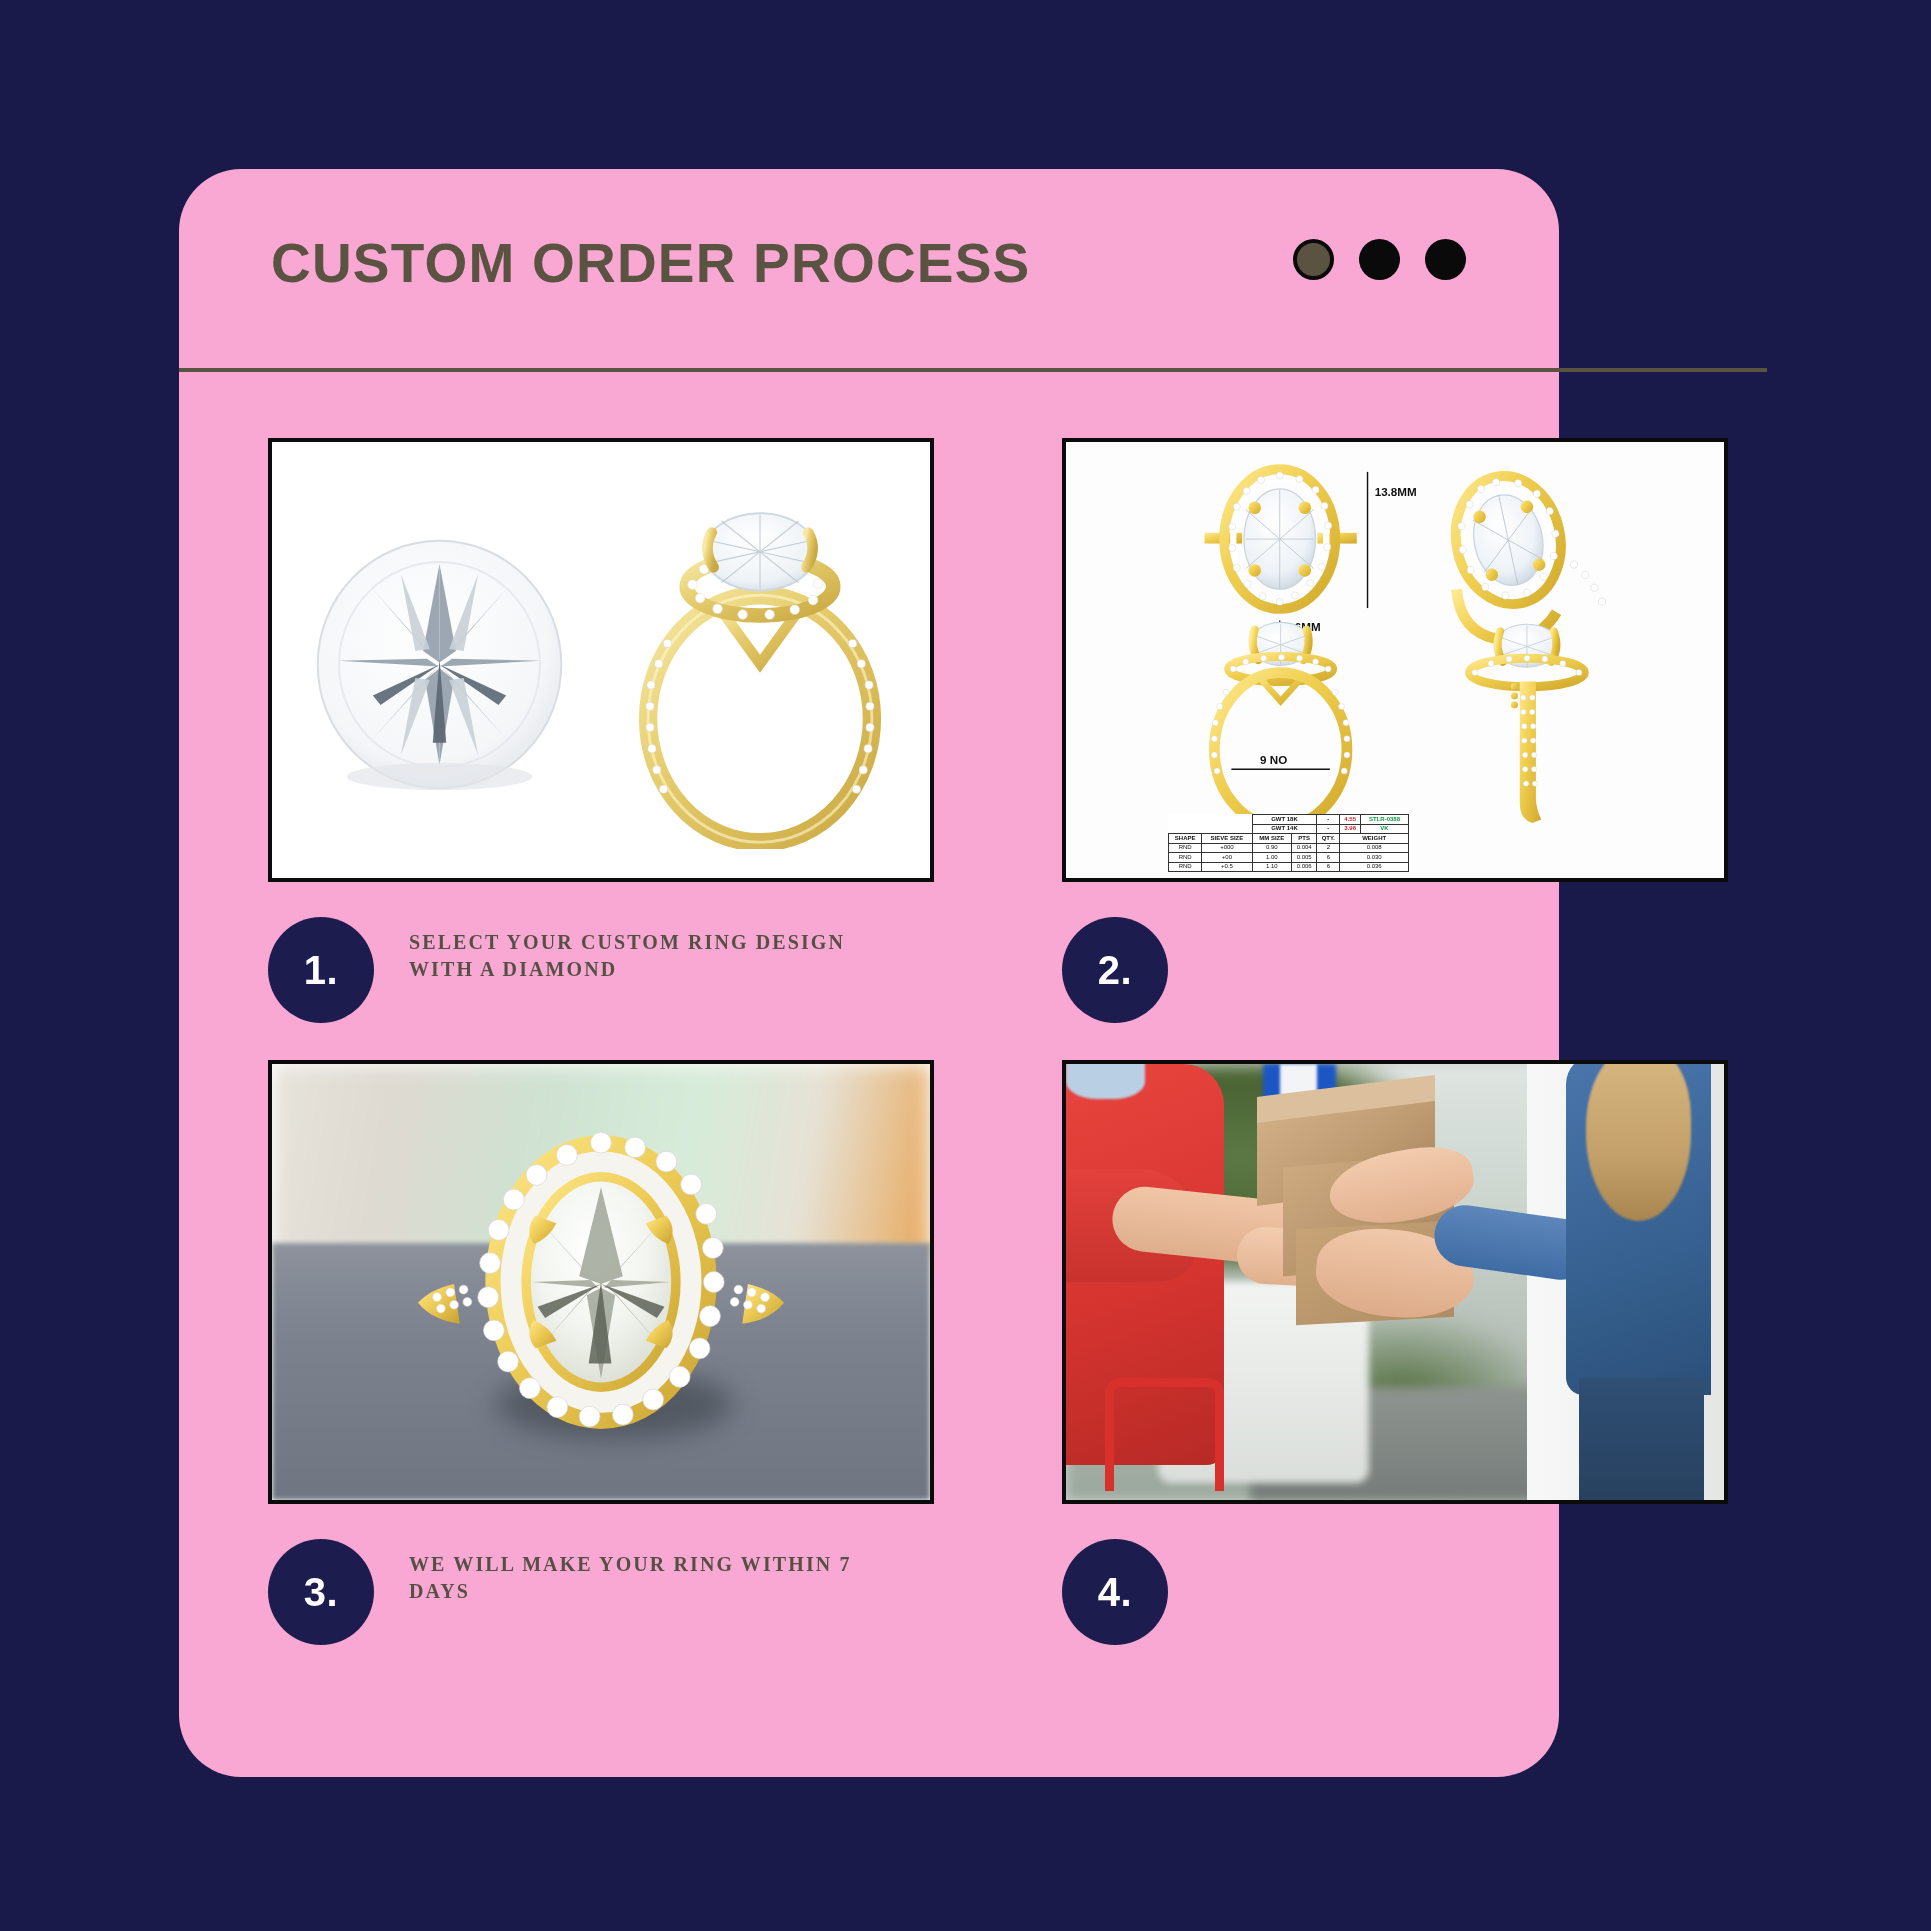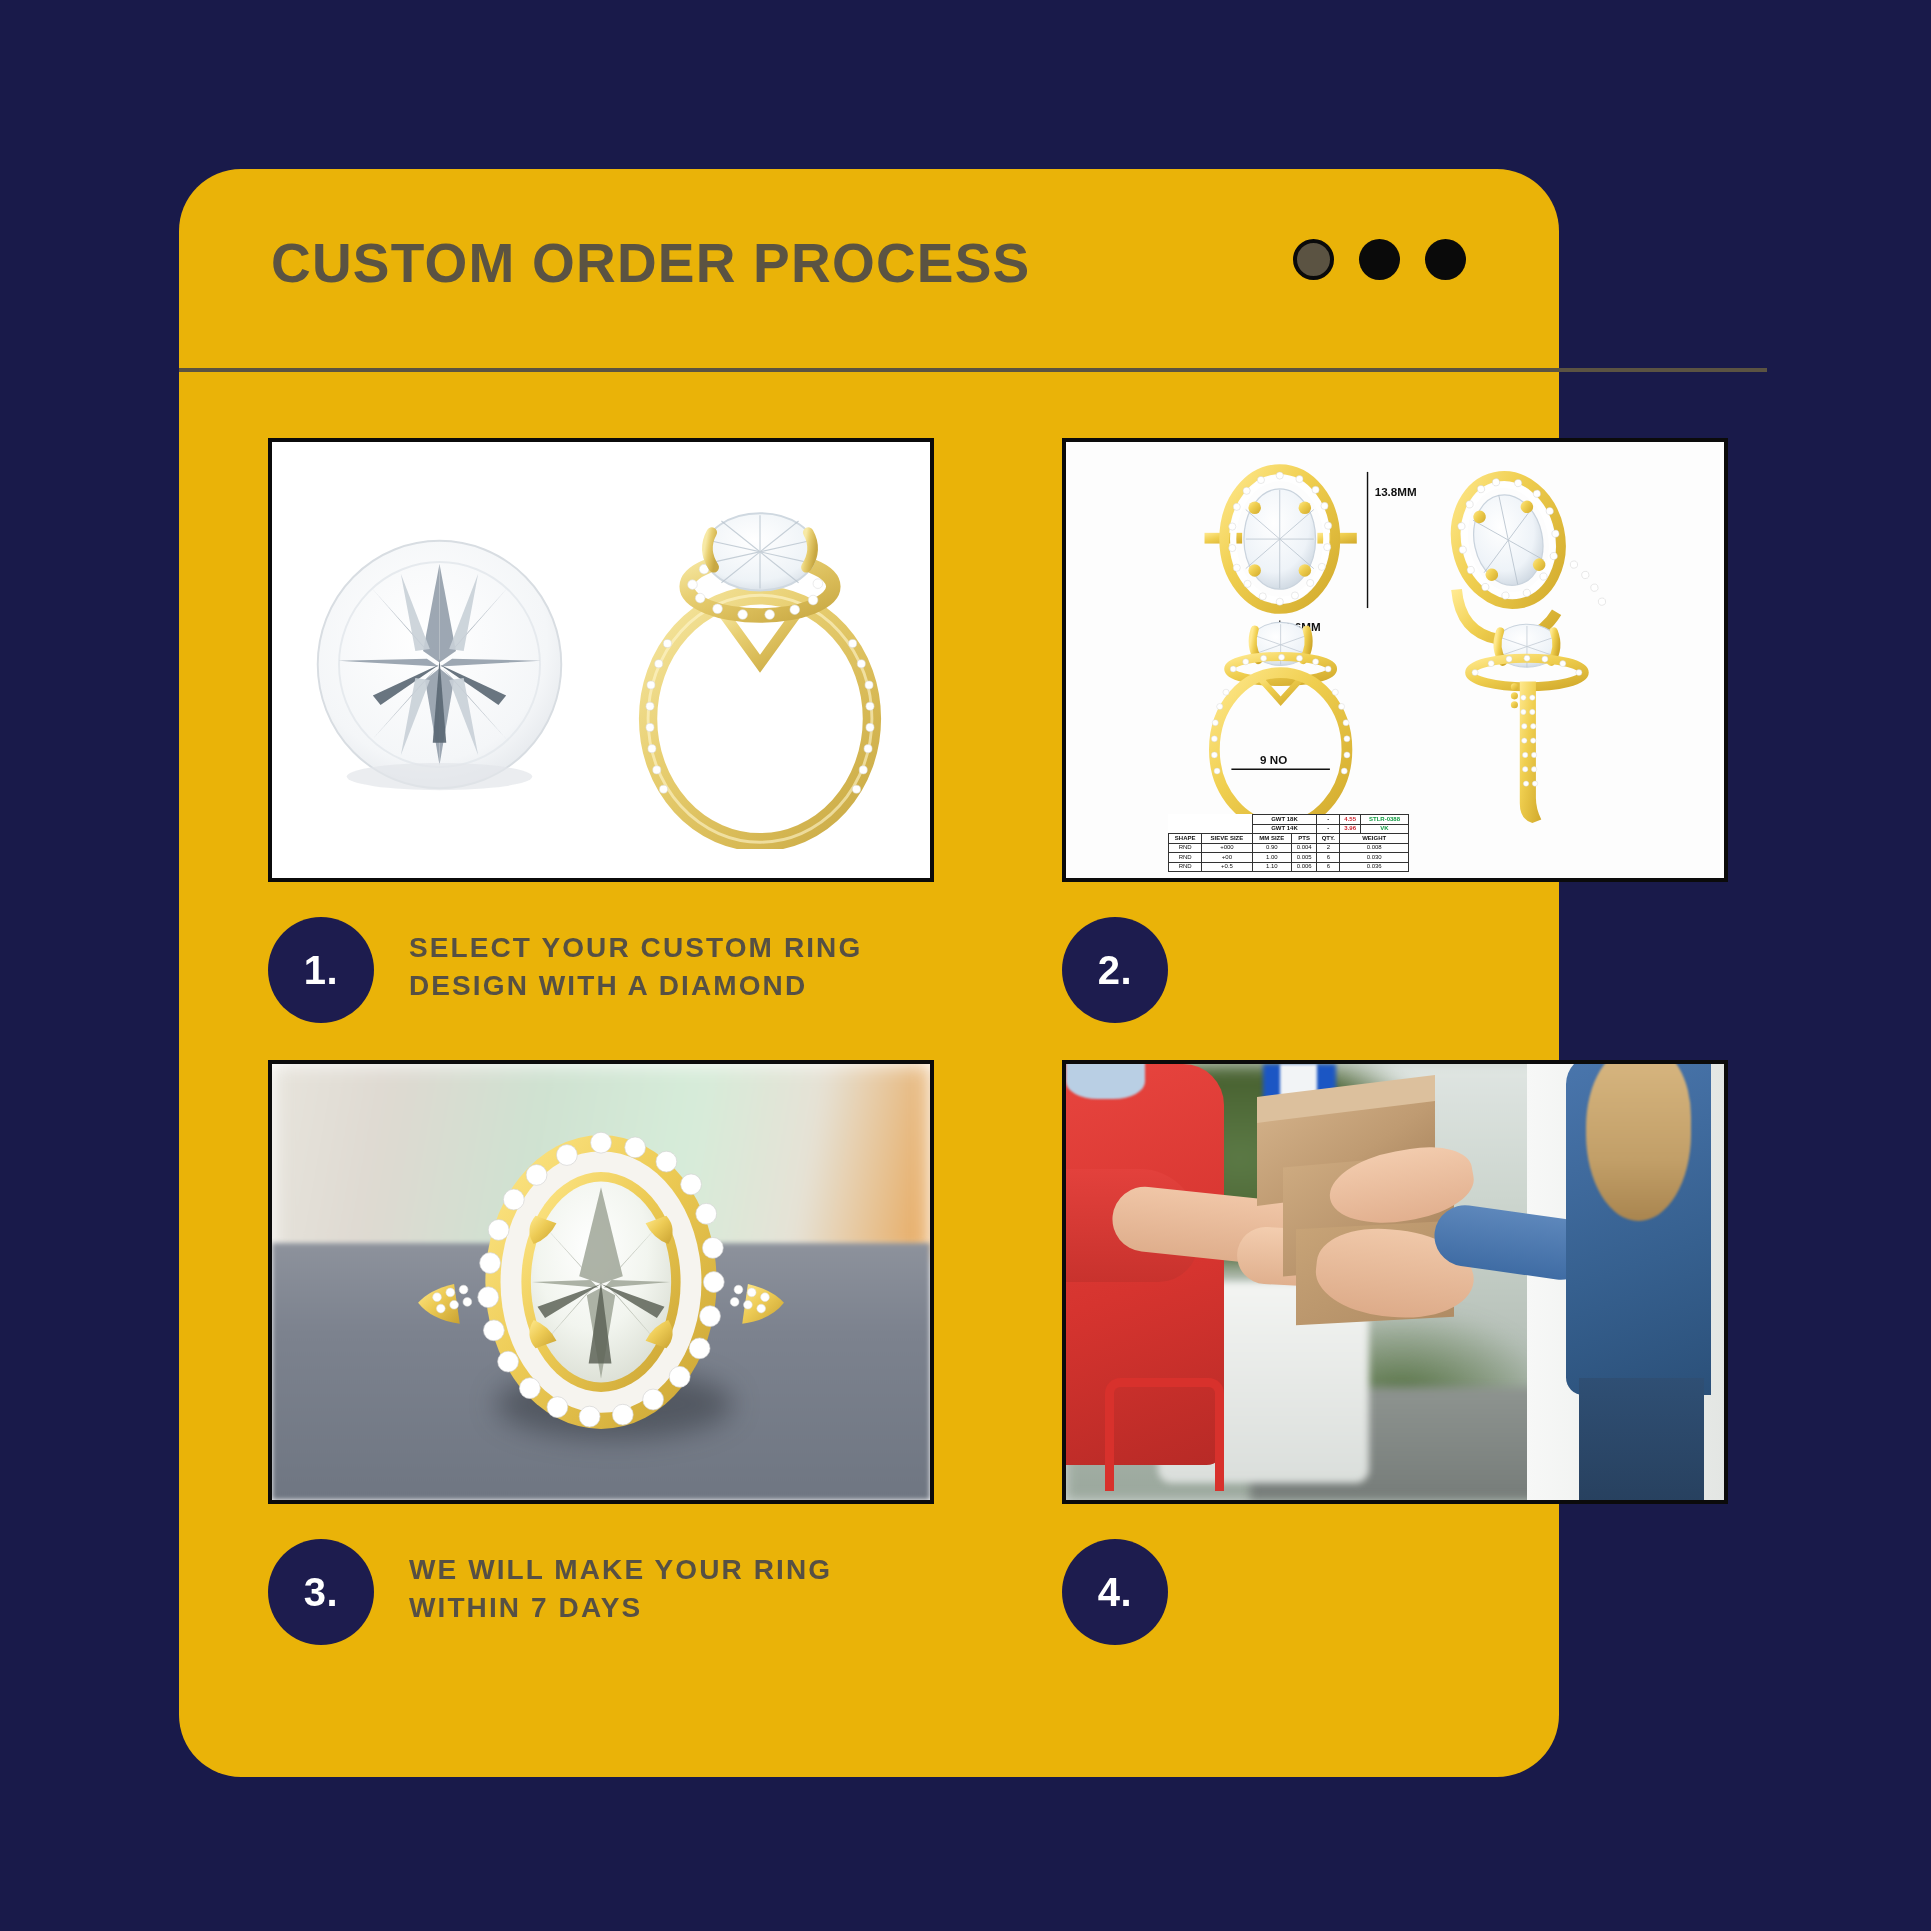--- a/index.html
+++ b/index.html
@@ -8,21 +8,21 @@
     background: #191a4a;
     font-family: "Liberation Sans", sans-serif;
     overflow: hidden;
   }
   #root { position: relative; width: 1931px; height: 1931px; background: #191a4a; }
 
   .card {
     position: absolute;
     left: 179px; top: 169px;
     width: 1380px; height: 1608px;
-    background: #eab308;
+    background: #f9a8d4;
     border-radius: 62px;
   }
 
   .card-header {
     position: absolute;
     left: 0; top: 0; width: 100%;
     height: 199px;
   }
   .page-title {
     position: absolute;
@@ -82,27 +82,28 @@
     color: #ffffff;
     display: flex;
     align-items: center;
     justify-content: center;
     font-size: 40px;
     font-weight: 700;
     letter-spacing: 0.5px;
   }
   .cap-text {
     padding-top: 11.6px;
-    font-size: 28px;
+    font-size: 20px;
     font-weight: 700;
     letter-spacing: 2.1px;
     line-height: 1.38;
     color: #565044;
     max-width: 483px;
     text-transform: uppercase;
+    font-family: Liberation Serif, serif;
   }
   .cap-text.narrow { max-width: 454px; }
 
   
   .art1 { position: absolute; inset: 0; background: #fff; }
   .art1 .dia { position: absolute; left: 37px; top: 93px; width: 261px; height: 259px; }
   .art1 .ringimg { position: absolute; left: 343px; top: 50px; width: 290px; height: 357px; }
 
   
   .cad { position: absolute; inset: 0; background: #fdfdfd; padding-left: 40px; }

